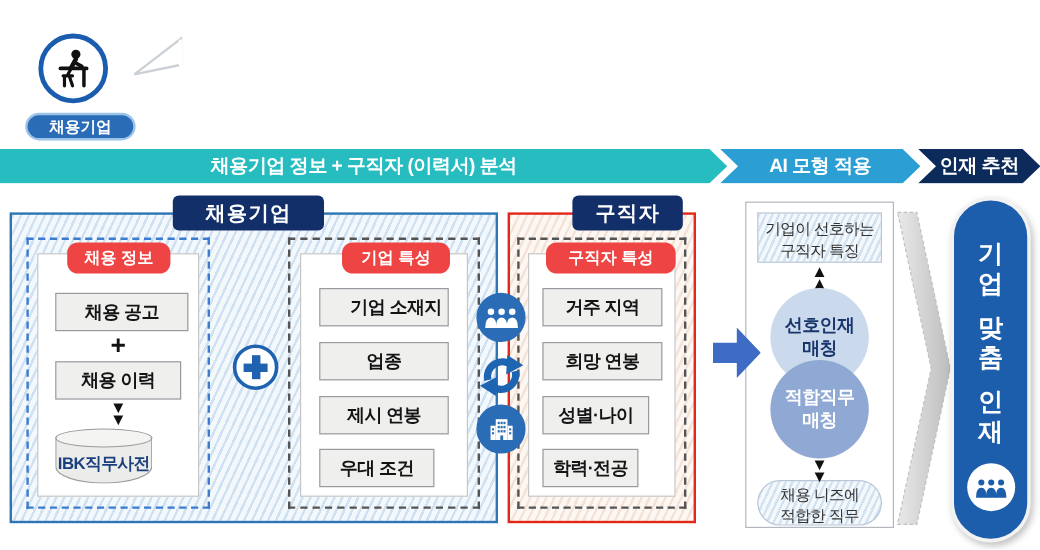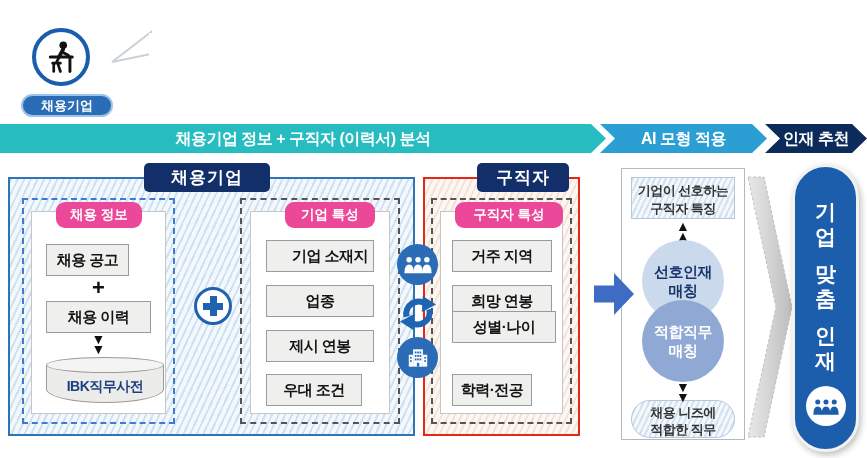--- a/index.html
+++ b/index.html
@@ -42,31 +42,31 @@
   .jobseeker-box{left:423px;top:177px;width:157px;height:259px;border:2px solid #e32819;}
   .navy-title{position:absolute;background:#132f6a;color:#fff;font-size:17px;font-weight:700;
         text-align:center;line-height:29px;border-radius:5px;z-index:6;letter-spacing:1px;}
   .t-emp{left:144px;top:163px;width:126px;height:29px;}
   .t-job{left:477px;top:163px;width:92px;height:29px;}
 
   .dashed{position:absolute;box-sizing:border-box;z-index:2;}
   .d-blue{border:2px dashed #3b7cd0;}
   .d-dark{border:2px dashed #545454;}
   .whitebox{position:absolute;background:#fff;border:1px solid #c6c6c6;box-sizing:border-box;z-index:2;}
-  .tab{position:absolute;background:#ec4899;color:#fff;font-size:13.5px;font-weight:700;
+  .tab{position:absolute;background:#ef4444;color:#fff;font-size:13.5px;font-weight:700;
        text-align:center;line-height:26px;border-radius:9px;z-index:5;}
   .item{position:absolute;height:32px;background:#efefee;border:1px solid #999c9e;box-sizing:border-box;
         display:flex;align-items:center;justify-content:center;font-size:15px;font-weight:700;
         color:#141414;z-index:3;letter-spacing:-0.5px;}
   .plus-text{position:absolute;text-align:center;font-size:22px;font-weight:700;color:#111;z-index:3;}
   .dblv{position:absolute;display:flex;flex-direction:column;align-items:center;z-index:3;}
   .dblv span{font-size:14px;line-height:10px;color:#111;}
 
   
-  .cyl{position:absolute;left:46px;top:357px;width:118px;height:46px;z-index:3;}
+  .cyl{position:absolute;left:46px;top:357px;width:81px;height:46px;z-index:3;}
   .cyl-body{position:absolute;top:8px;left:0;right:0;bottom:0;background:#ececea;border:1.5px solid #9a9a9a;
             border-top:none;border-radius:0 0 50% 50% / 0 0 14px 14px;box-sizing:border-box;}
   .cyl-top{position:absolute;top:0;left:0;right:0;height:16px;background:#f4f4f2;border:1.5px solid #9a9a9a;
            border-radius:50%;box-sizing:border-box;}
   .cyl-label{position:absolute;left:0;right:0;bottom:7px;text-align:center;font-size:14px;
              font-weight:700;color:#1b3f7d;letter-spacing:-0.5px;}
 
   
   .circle-icon{position:absolute;border-radius:50%;background:#2a6cb5;display:flex;
                align-items:center;justify-content:center;z-index:7;}
@@ -76,21 +76,21 @@
   .plus-icon .pv{position:absolute;left:50%;top:50%;width:7px;height:20px;margin:-10px 0 0 -3.5px;background:#1f63b0;}
 
   
   .big-arrow{position:absolute;left:594px;top:273px;width:40px;height:42px;background:#3e6cc5;z-index:4;
     clip-path:polygon(0% 30%,50% 30%,50% 0%,100% 50%,50% 100%,50% 70%,0% 70%);}
 
   
   .ai-panel{position:absolute;left:621px;top:168px;width:124px;height:272px;background:#fff;
             border:1px solid #b3b8be;box-sizing:border-box;z-index:2;}
   .ai-box{position:absolute;left:631px;width:104px;border:1px solid #b9c6d8;box-sizing:border-box;
-          text-align:center;font-size:13px;font-weight:700;color:#333;z-index:3;letter-spacing:-0.5px;}
+          text-align:center;font-size:13px;font-weight:400;color:#333;z-index:3;letter-spacing:-0.5px;}
   .ai-input{top:177px;height:42px;line-height:18px;padding-top:4px;}
   .ai-output{top:400px;height:38px;line-height:17px;padding-top:3px;border-radius:19px;}
   .ai-circle{position:absolute;width:82px;height:82px;border-radius:50%;display:flex;flex-direction:column;
              align-items:center;justify-content:center;font-size:15px;font-weight:700;line-height:19px;
              text-align:center;letter-spacing:-0.5px;}
   .ai-c1{left:642px;top:240px;background:#cbd9ed;color:#18366b;z-index:3;}
   .ai-c2{left:642px;top:300px;background:#8fa9d4;color:#fff;z-index:4;}
 
   
   .gray-chevron{position:absolute;left:740px;top:173px;z-index:1;}
@@ -128,21 +128,21 @@
   <div class="seg seg1">채용기업 정보 + 구직자 (이력서) 분석</div>
   <div class="seg seg2">AI 모형 적용</div>
   <div class="seg seg3">인재 추천</div>
 
   <div class="bigbox employer-box hatch-blue"></div>
   <div class="navy-title t-emp">채용기업</div>
 
   <div class="dashed d-blue" style="left:22px;top:198px;width:153px;height:226px;"></div>
   <div class="whitebox" style="left:31px;top:211px;width:135px;height:203px;"></div>
   <div class="tab" style="left:56px;top:202px;width:86px;height:26px;">채용 정보</div>
-  <div class="item" style="left:46px;top:244px;width:83px;text-align:right;">채용 공고</div>
+  <div class="item" style="left:46px;top:244px;width:111px;text-align:right;">채용 공고</div>
   <div class="plus-text" style="left:46px;top:276px;width:105px;height:24px;line-height:24px;">+</div>
   <div class="item" style="left:46px;top:301px;width:105px;">채용 이력</div>
   <div class="dblv" style="left:46px;top:334px;width:105px;">
     <span>▼</span>
     <span>▼</span>
   </div>
   <div class="cyl">
     <div class="cyl-body"></div>
     <div class="cyl-top"></div>
     <div class="cyl-label">IBK직무사전</div>
@@ -205,21 +205,21 @@
     </svg>
   </div>
 
   <div class="bigbox jobseeker-box hatch-warm"></div>
   <div class="navy-title t-job">구직자</div>
   <div class="dashed d-dark" style="left:431px;top:198px;width:141px;height:226px;"></div>
   <div class="whitebox" style="left:440px;top:211px;width:123px;height:203px;"></div>
   <div class="tab" style="left:455px;top:202px;width:108px;height:26px;">구직자 특성</div>
   <div class="item" style="left:452px;top:240px;width:100px;">거주 지역</div>
   <div class="item" style="left:452px;top:285px;width:100px;">희망 연봉</div>
-  <div class="item" style="left:452px;top:311px;width:104px;">성별·나이</div>
+  <div class="item" style="left:452px;top:330px;width:89px;">성별·나이</div>
   <div class="item" style="left:452px;top:374px;width:80px;">학력·전공</div>
 
   <div class="big-arrow"></div>
 
   <div class="ai-panel"></div>
   <div class="ai-box ai-input hatch-ai">
     <div>기업이 선호하는</div>
     <div>구직자 특징</div>
   </div>
   <div class="dblv" style="left:631px;top:221px;width:104px;">

